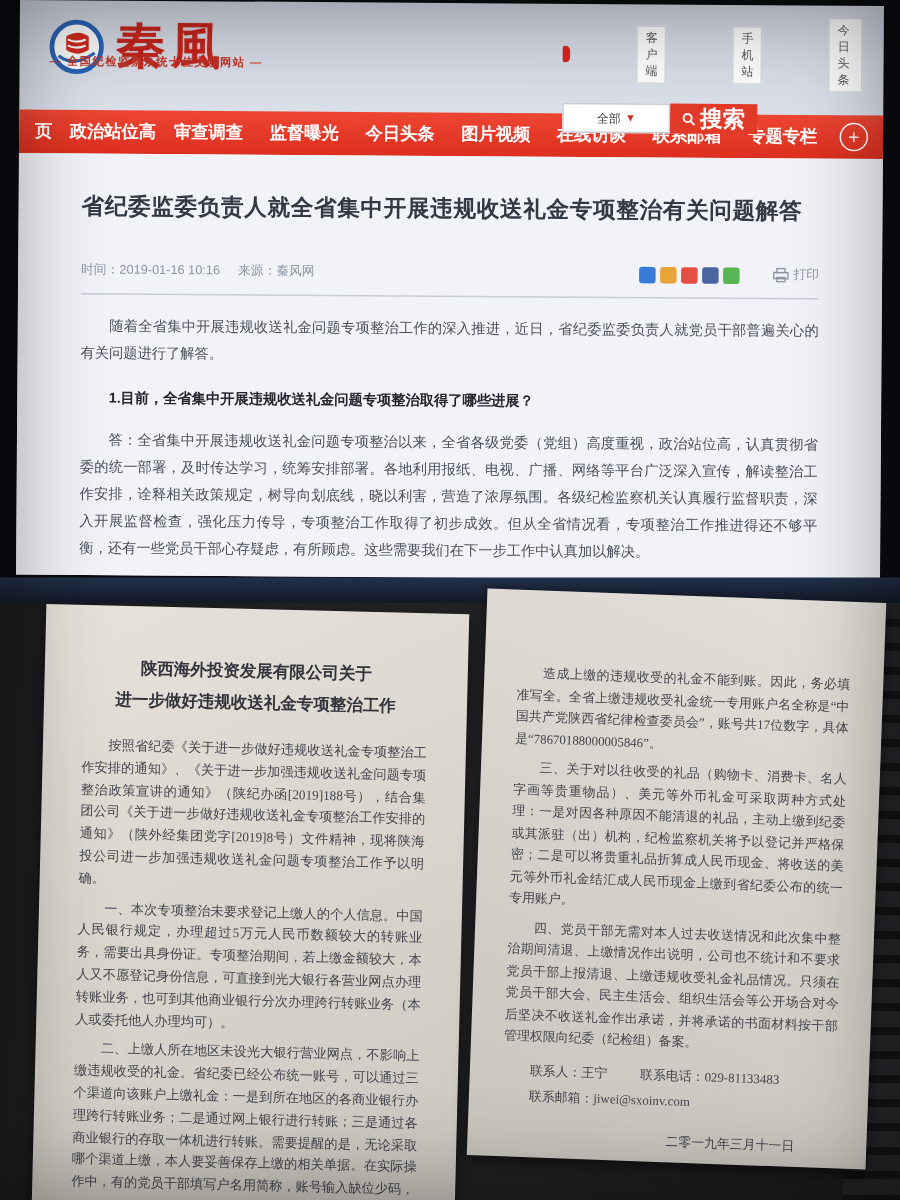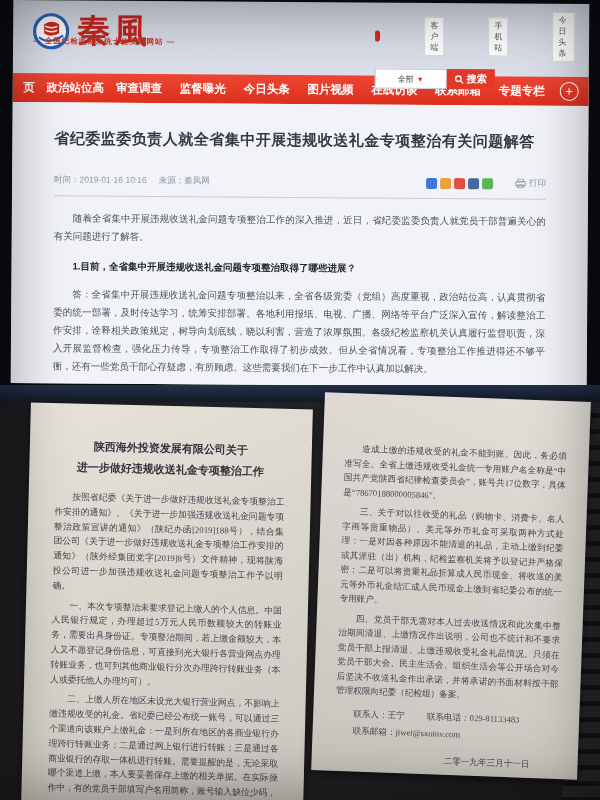--- a/index.html
+++ b/index.html
@@ -26,21 +26,21 @@
   .badge-icon{width:16px;height:11px;background:#d9261c;border-radius:3px 5px 5px 3px;display:inline-block;}
   .qlink{font-size:8px;color:#555;background:#fdfdfd;border:1px solid #d8dae0;padding:2px 5px;cursor:pointer;margin-left:40px;}
   .search-row{display:flex;margin-top:8px;height:20px;}
   .search-input{flex:1;min-width:0;border:1px solid #c9ccd4;border-right:none;background:#fff;
     font-size:8px;color:#333;padding:0 5px;outline:none;}
   .search-input::placeholder{color:#9aa0ab;}
   .search-cat{display:flex;align-items:center;gap:3px;background:#fff;border:1px solid #c9ccd4;
     font-size:8px;color:#444;padding:0 22px;cursor:pointer;white-space:nowrap;}
   .caret{font-size:7px;color:#d9261c;}
   .search-btn{display:flex;align-items:center;gap:3px;background:#e23a29;border:none;color:#fff;
-    font-size:10px;font-weight:bold;padding:0 8px;cursor:pointer;}
+    font-size:15px;font-weight:bold;padding:0 8px;cursor:pointer;}
 
   .nav{height:29px;background:linear-gradient(#ee4634,#dd2f1e);display:flex;align-items:center;
     padding:0 10px 0 2px;gap:0;}
   .nav-item{color:#fff;font-size:11.5px;font-weight:bold;flex:1;text-align:center;cursor:pointer;white-space:nowrap;}
   .nav-item:first-child{flex:.45;overflow:hidden;}
   .nav-more{width:17px;height:17px;border:1.5px solid #fff;border-radius:50%;color:#fff;display:flex;
     align-items:center;justify-content:center;font-size:13px;line-height:1;cursor:pointer;flex:none;margin-left:6px;}
 
   .article{padding:24px 42px 0 42px;background:#f1f3f8;height:100%;}
   .article-title{margin:0;font-size:15px;font-weight:bold;color:#333a46;letter-spacing:.5px;line-height:24px;}

